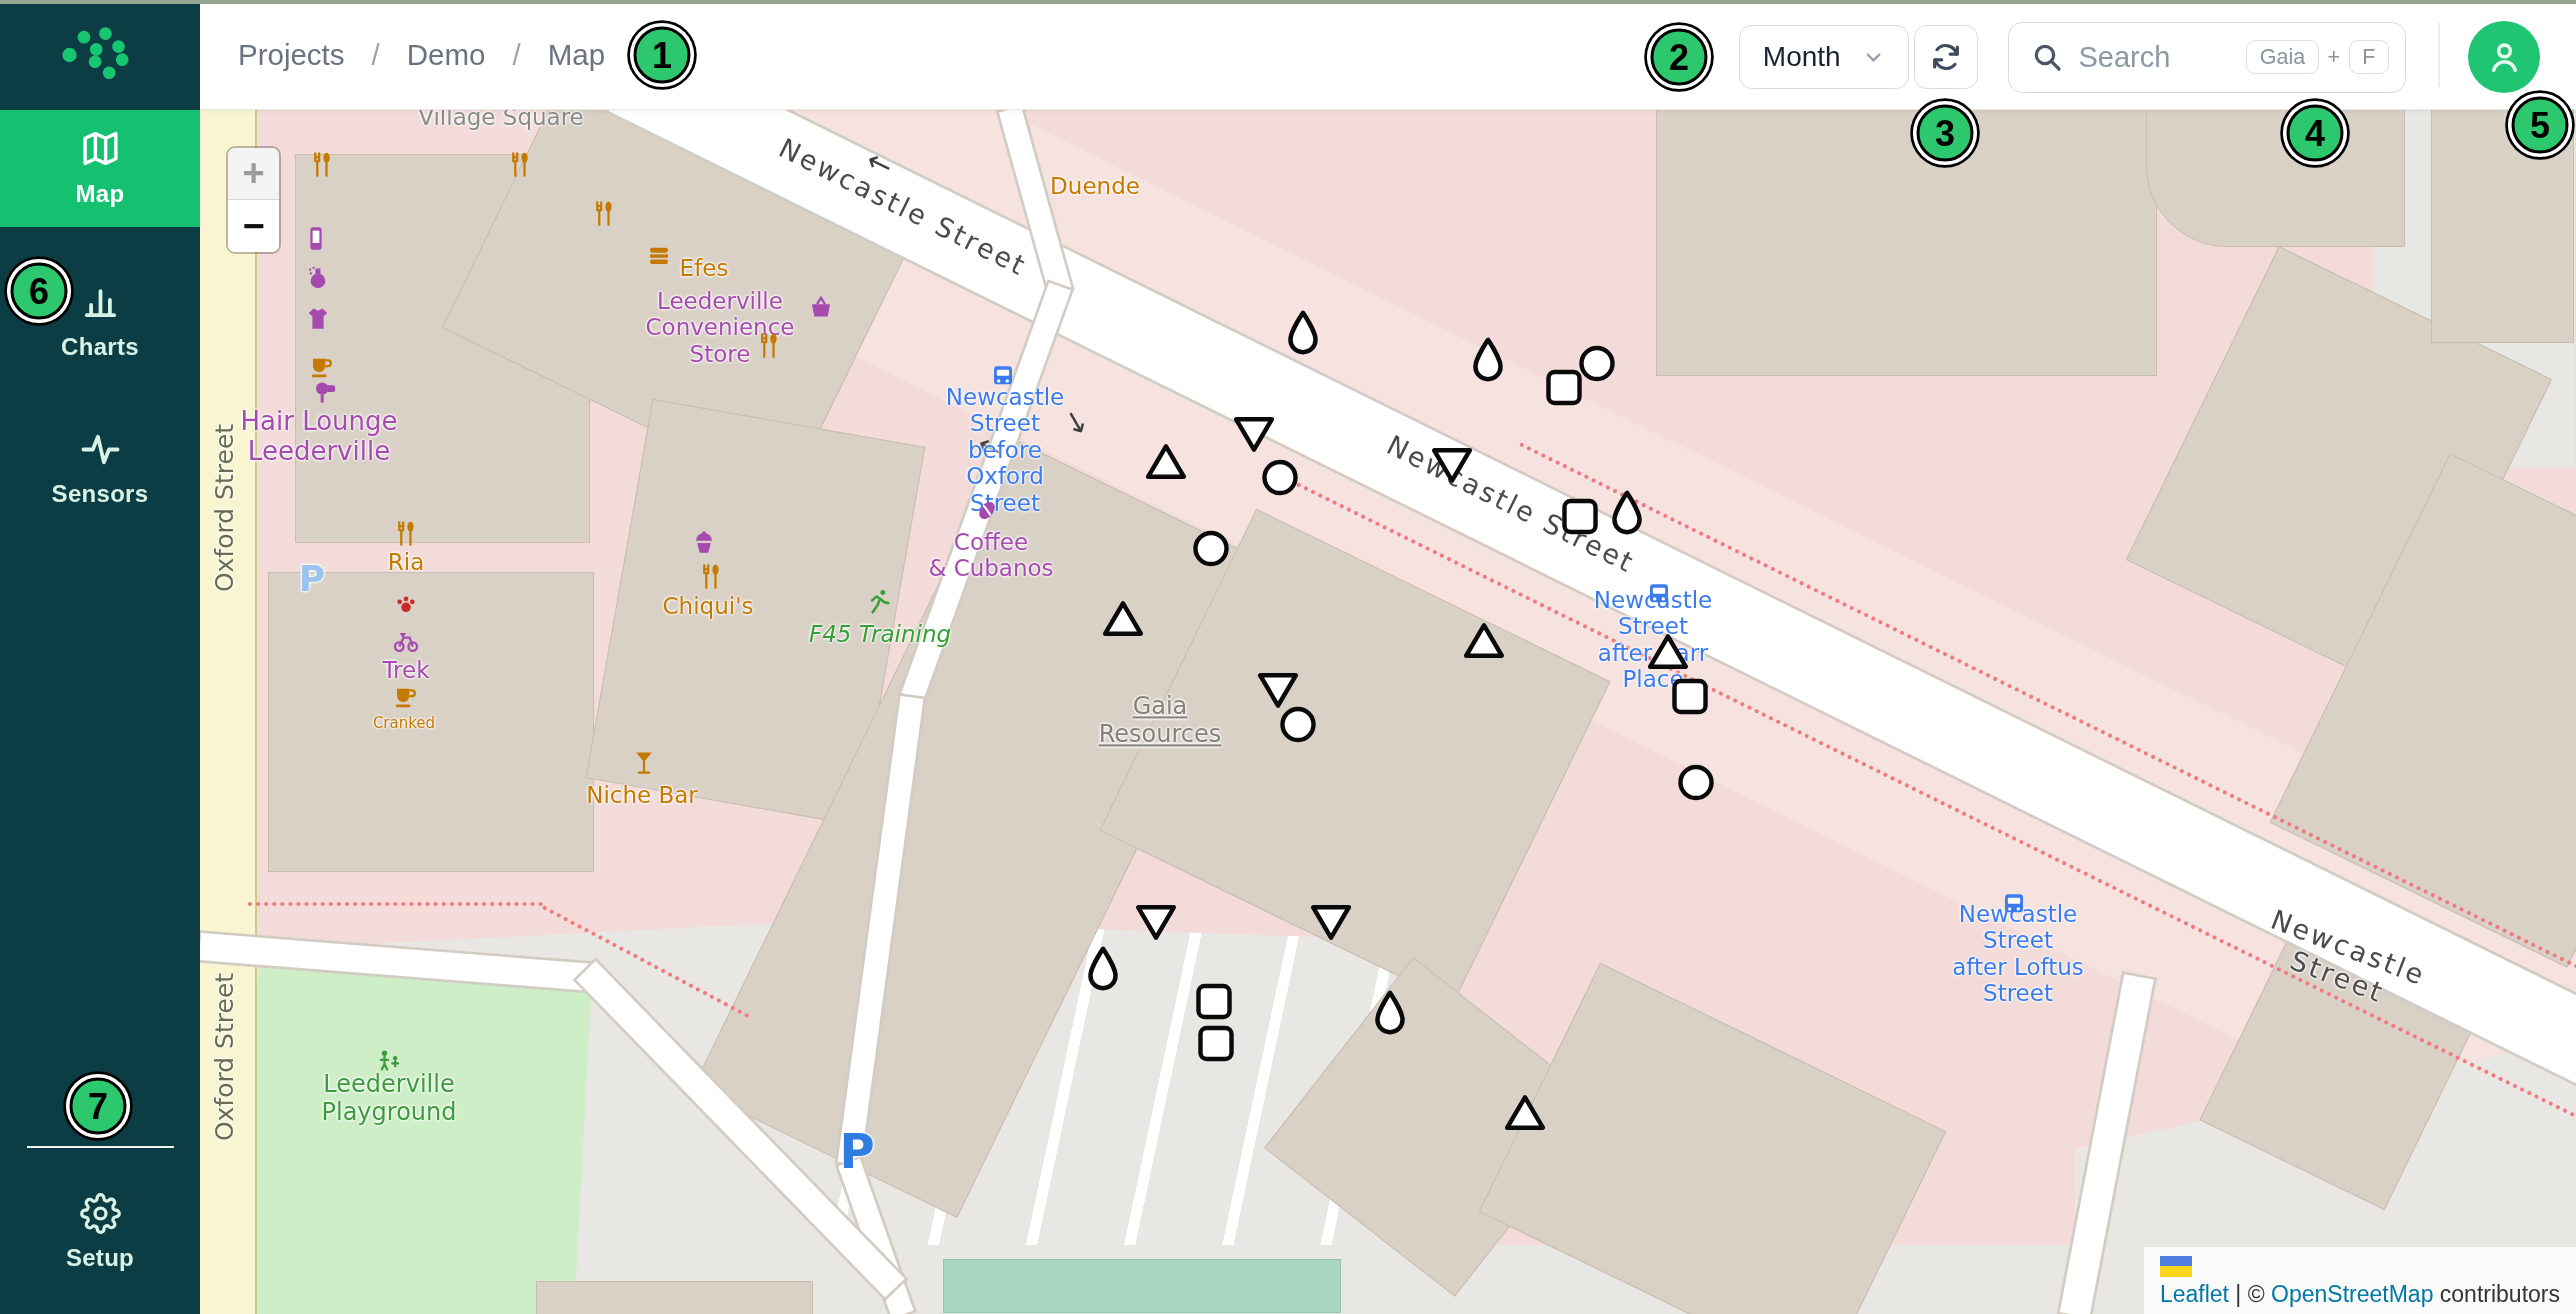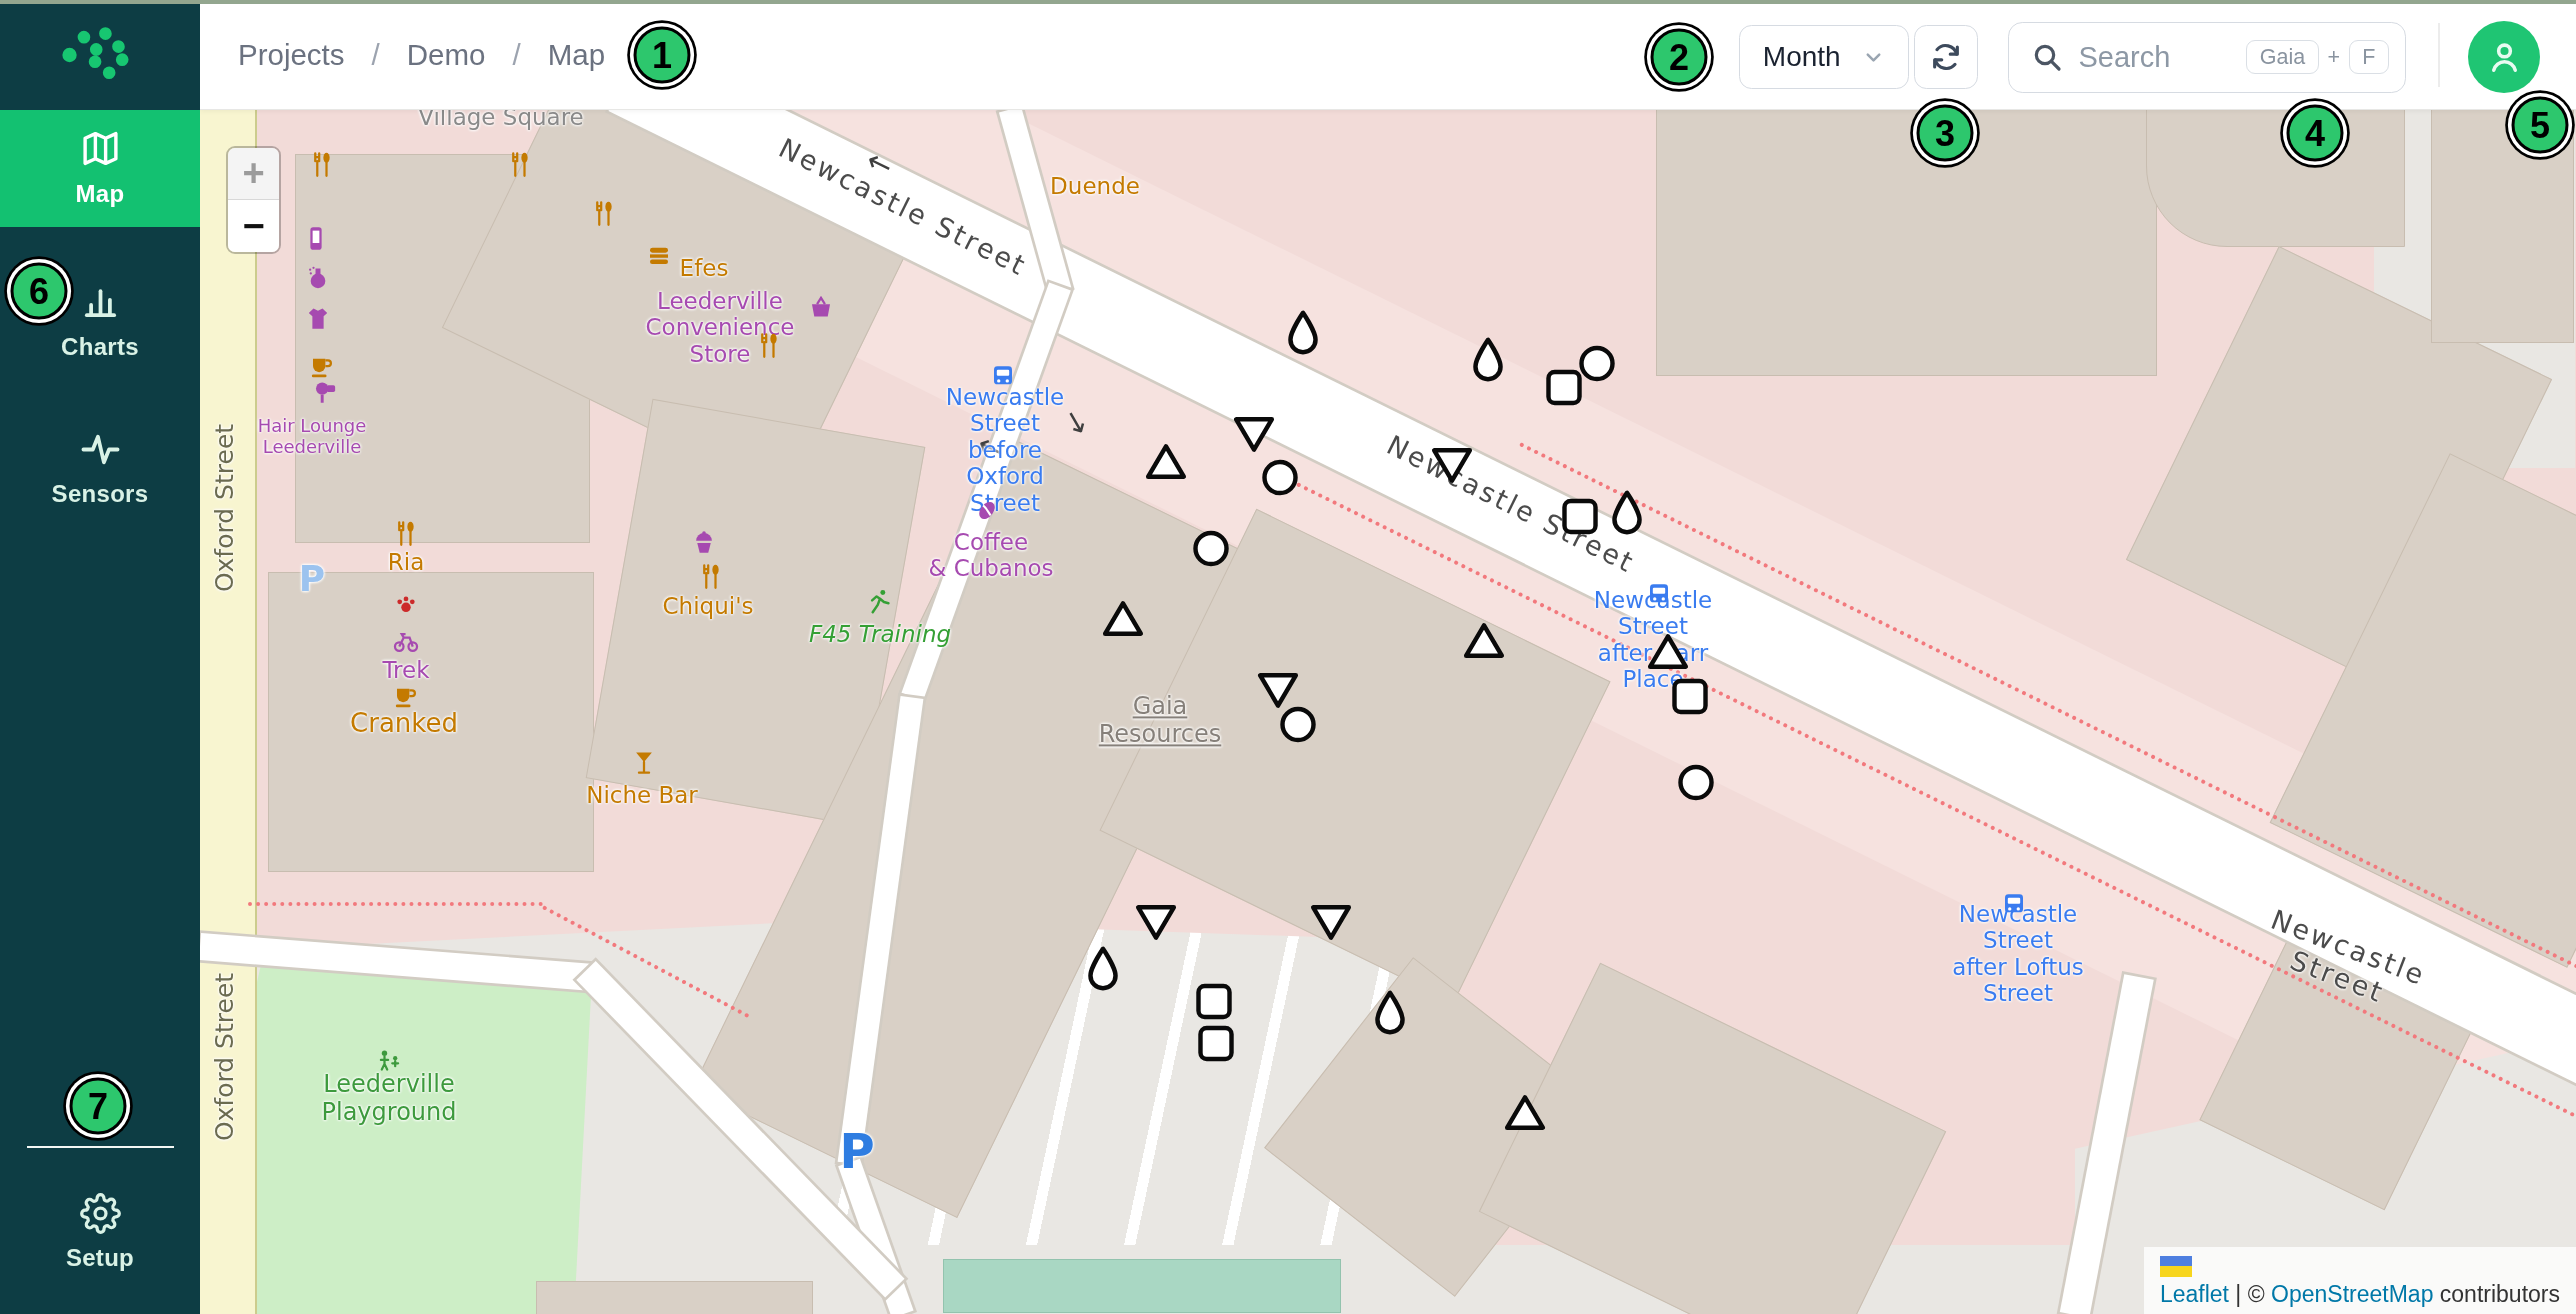--- a/index.html
+++ b/index.html
@@ -245,26 +245,26 @@
 Convenience
 Store</div>
       <div class="map-label" style="left: 805px; top: 340px; color: rgb(58, 124, 240); font-size: 23px;">Newcastle
 Street
 before
 Oxford
 Street</div>
       <div class="map-label" style="left: 791px; top: 445px; color: rgb(166, 74, 176); font-size: 23px;">Coffee
 &amp; Cubanos</div>
       <div class="map-label" style="left: 680px; top: 524px; color: rgb(53, 160, 53); font-size: 23px; font-style: italic;">F45 Training</div>
-      <div class="map-label" style="left: 112px; top: 327px; color: rgb(166, 74, 176); font-size: 18px;">Hair Lounge
+      <div class="map-label" style="left: 119px; top: 327px; color: rgb(166, 74, 176); font-size: 26px;">Hair Lounge
 Leederville</div>
       <div class="map-label" style="left: 206px; top: 452px; color: rgb(196, 122, 0); font-size: 23px;">Ria</div>
       <div class="map-label" style="left: 508px; top: 496px; color: rgb(196, 122, 0); font-size: 23px;">Chiqui's</div>
       <div class="map-label" style="left: 206px; top: 560px; color: rgb(166, 74, 176); font-size: 23px;">Trek</div>
-      <div class="map-label" style="left: 204px; top: 614px; color: rgb(196, 122, 0); font-size: 26px;">Cranked</div>
+      <div class="map-label" style="left: 204px; top: 614px; color: rgb(196, 122, 0); font-size: 15px;">Cranked</div>
       <div class="map-label" style="left: 442px; top: 685px; color: rgb(196, 122, 0); font-size: 23px;">Niche Bar</div>
       <div class="map-label" style="left: 960px; top: 611px; color: rgb(134, 128, 122); font-size: 24px; text-decoration: underline;">Gaia
 Resources</div>
       <div class="map-label" style="left: 189px; top: 989px; color: rgb(61, 154, 61); font-size: 24px;">Leederville
 Playground</div>
       <div class="map-label" style="left: 1818px; top: 844px; color: rgb(58, 124, 240); font-size: 23px;">Newcastle
 Street
 after Loftus
 Street</div>
       <div class="map-label" style="left: 1453px; top: 530px; color: rgb(58, 124, 240); font-size: 23px;">Newcastle

